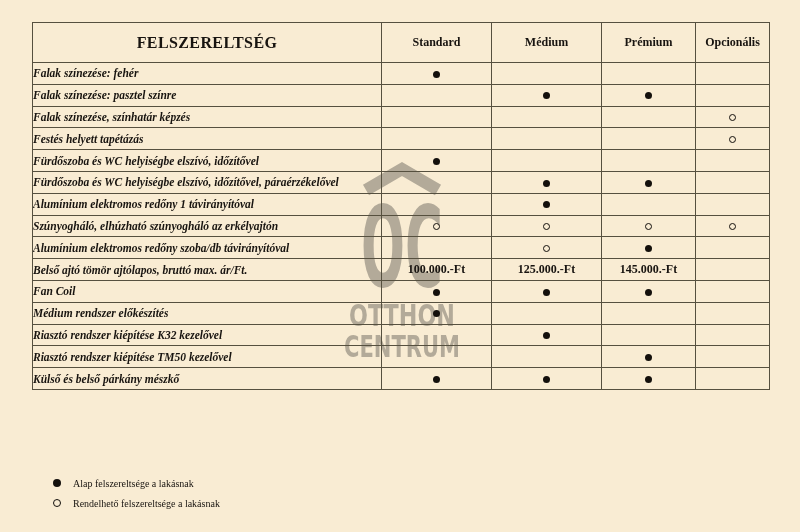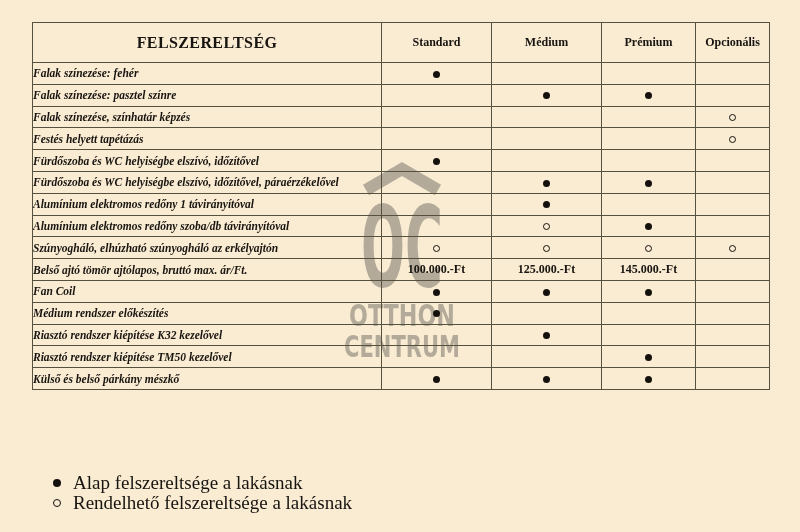--- a/index.html
+++ b/index.html
@@ -104,21 +104,21 @@
     align-items: center;
     height: 20px;
   }
   .legend-icon-box {
     width: 14px;
     display: flex;
     justify-content: center;
   }
   .legend-label {
     margin-left: 9px;
-    font-size: 19px;
+    font-size: 10px;
   }
   .legend .dot.filled { width: 8px; height: 8px; }
   .legend .dot.open   { width: 6px; height: 6px; border-width: 1.5px; }
 </style>
 </head>
 <body>
 
 <svg class="watermark" viewBox="0 0 124 208" xmlns="http://www.w3.org/2000/svg">
   <g fill="#6f6a60" stroke="none" font-family="DejaVu Sans, sans-serif" font-weight="bold">
     <path d="M24 30 L60 9 L96 30" fill="none" stroke="#6f6a60" stroke-width="12"></path>
@@ -189,32 +189,32 @@
         <td class="mark"></td>
       </tr>
       <tr>
         <td class="feature">Alumínium elektromos redőny 1 távirányítóval</td>
         <td class="mark"></td>
         <td class="mark"><span class="dot filled"></span></td>
         <td class="mark"></td>
         <td class="mark"></td>
       </tr>
       <tr>
+        <td class="feature">Szúnyogháló, elhúzható szúnyogháló az erkélyajtón</td>
+        <td class="mark"><span class="dot open"></span></td>
+        <td class="mark"><span class="dot open"></span></td>
+        <td class="mark"><span class="dot open"></span></td>
+        <td class="mark"><span class="dot open"></span></td>
+      </tr>
+      <tr>
         <td class="feature">Alumínium elektromos redőny szoba/db távirányítóval</td>
         <td class="mark"></td>
         <td class="mark"><span class="dot open"></span></td>
         <td class="mark"><span class="dot filled"></span></td>
         <td class="mark"></td>
-      </tr>
-      <tr>
-        <td class="feature">Szúnyogháló, elhúzható szúnyogháló az erkélyajtón</td>
-        <td class="mark"><span class="dot open"></span></td>
-        <td class="mark"><span class="dot open"></span></td>
-        <td class="mark"><span class="dot open"></span></td>
-        <td class="mark"><span class="dot open"></span></td>
       </tr>
       <tr>
         <td class="feature">Belső ajtó tömör ajtólapos, bruttó max. ár/Ft.</td>
         <td class="mark">100.000.-Ft</td>
         <td class="mark">125.000.-Ft</td>
         <td class="mark">145.000.-Ft</td>
         <td class="mark"></td>
       </tr>
       <tr>
         <td class="feature">Fan Coil</td>

